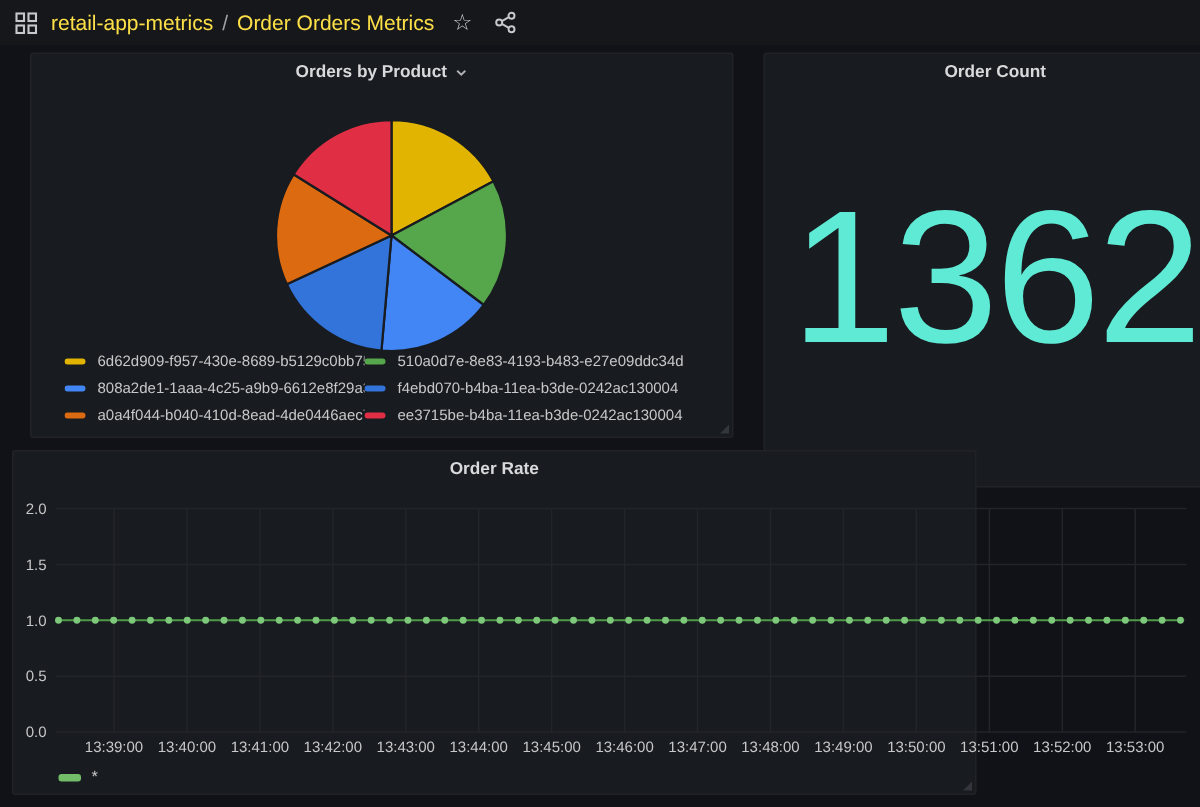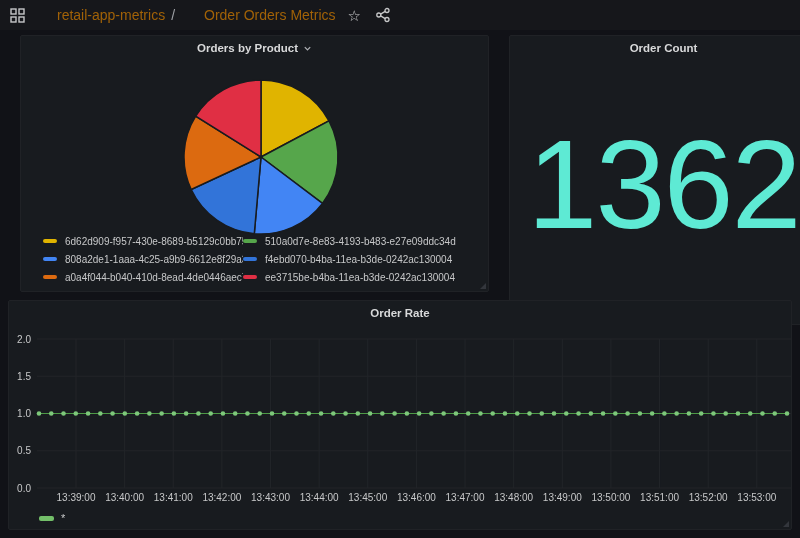--- a/index.html
+++ b/index.html
@@ -13,21 +13,21 @@
   }
   
   .navbar {
     position: absolute; top: 0; left: 0; right: 0; height: 30px;
     background: #16171b;
     display: flex; align-items: center;
     padding: 0 10px;
   }
   .nav-grid-icon { display: inline-flex; margin-right: 9px; cursor: pointer; color: #c7c8c9; }
   .breadcrumb { display: flex; align-items: center; font-size: 14px; }
-  .bc-item { color: #a16207; cursor: pointer; margin-left: 23px; }
+  .bc-item { color: #fde047; cursor: pointer; }
   .bc-sep { color: #9fa2a7; padding: 0 6px; }
   .nav-star { font-size: 15px; color: #c7c8c9; margin-left: 12px; cursor: pointer; line-height: 1; }
   .nav-share { display: inline-flex; margin-left: 14px; cursor: pointer; color: #c7c8c9; }
   
   .panel {
     position: absolute;
     background: #181b1f;
     border: 1px solid #202226;
     border-radius: 2px;
   }
@@ -37,21 +37,21 @@
     border-left: 6px solid transparent;
     border-bottom: 6px solid #33363c;
   }
   .panel-title {
     height: 24px; display: flex; align-items: center; justify-content: center;
     gap: 5px; font-size: 11.5px; font-weight: 700; color: #d8d9da; cursor: pointer;
     white-space: nowrap;
   }
   .panel-pie   { left: 20px;   top: 35px;  width: 469px; height: 257px; }
   .panel-stat  { left: 509px; top: 35px;  width: 309px; height: 290px; }
-  .panel-graph { left: 8px;   top: 300px; width: 784px; height: 230px; }
+  .panel-graph { left: 8px;   top: 300px; width: 643px; height: 230px; }
   .chev { display: inline-flex; color: #aeb0b5; }
   
   .pie-svg { position: absolute; left: 0; top: 0; }
   .pie-legend {
     position: absolute; left: 22px; right: 6px; bottom: 5px;
     display: grid; grid-template-columns: 200px 1fr;
   }
   .pleg-item { display: flex; align-items: center; height: 18px; cursor: pointer; overflow: hidden; }
   .pleg-swatch { width: 14px; height: 4px; border-radius: 2px; margin-right: 8px; flex: 0 0 auto; }
   .pleg-label { font-size: 10px; color: #c7c8c9; white-space: nowrap; }

